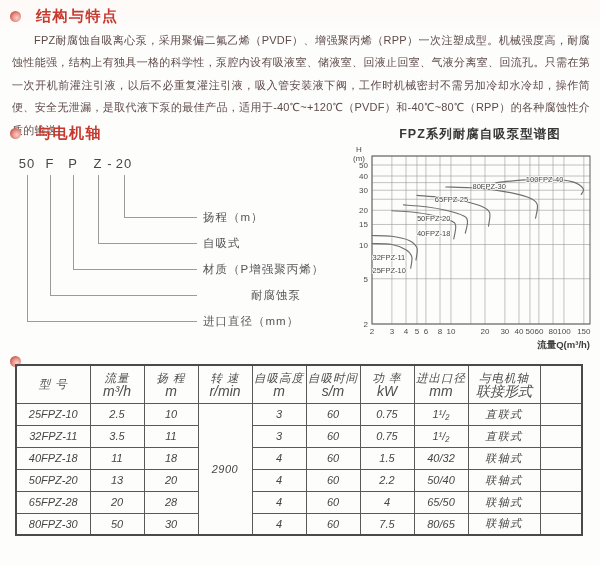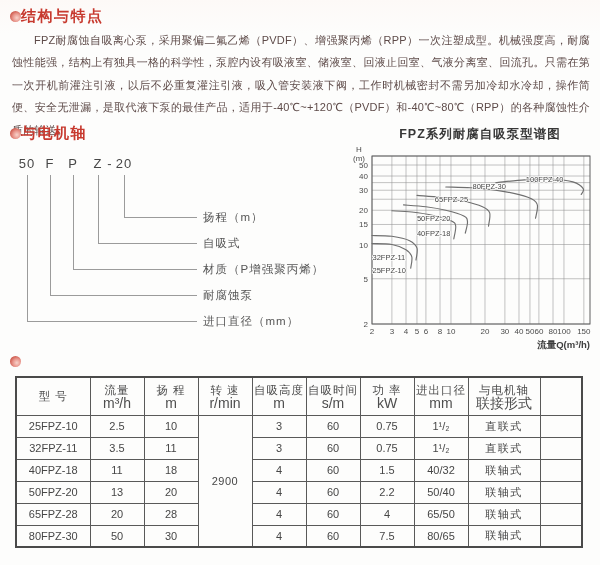--- a/index.html
+++ b/index.html
@@ -1,20 +1,20 @@
 <!DOCTYPE html>
 <html><head>
 <meta charset="utf-8">
 <style>
   html,body{margin:0;padding:0;background:#e8e8e8;}
   .page{position:relative;width:600px;height:565px;margin:0 auto;overflow:hidden;
         background:linear-gradient(180deg,#fdf9f7 0%,#fdfdfc 6%,#fdfdfc 100%);
         font-family:"Liberation Sans",sans-serif;color:#4a4a4a;}
   
-  .sec-header{position:absolute;left:10px;display:flex;align-items:center;gap:0;}
+  .sec-header{position:absolute;left:10px;display:flex;align-items:center;gap:15px;}
   .bullet{width:11px;height:11px;border-radius:50%;flex:0 0 auto;
           background:radial-gradient(circle at 62% 62%, #f8d3cb 0%, #e8948a 42%, #c64a3c 82%, #b2352a 100%);}
   .sec-title{font-size:15px;font-weight:bold;color:#c7392e;letter-spacing:1.5px;}
   
   .features-text{position:absolute;left:12px;top:29px;width:578px;font-size:11px;
                  line-height:22.4px;color:#5e4b49;text-indent:2em;text-align:justify;letter-spacing:.2px;}
   
   .model-diagram{position:absolute;left:12px;top:156px;width:320px;height:185px;}
   .code{position:absolute;top:0;transform:translateX(-50%);font-size:13px;color:#474747;letter-spacing:1px;}
   .vl{position:absolute;top:19px;width:1px;background:#9b9b9b;}
@@ -25,21 +25,21 @@
   .chart-title{position:absolute;left:0;top:0;width:264px;text-align:center;
                font-size:12.5px;font-weight:bold;color:#383838;letter-spacing:1px;}
   .chart svg{position:absolute;left:0;top:18px;}
   .grid{stroke:#919191;stroke-width:.55;}
   .frame{fill:none;stroke:#5f5f5f;stroke-width:1;}
   .curve{fill:none;stroke:#6f6f6f;stroke-width:1.15;stroke-linecap:round;}
   .tick{font-size:8px;fill:#4c4c4c;font-family:"Liberation Sans",sans-serif;}
   .clabel{font-size:7.5px;fill:#484848;font-family:"Liberation Sans",sans-serif;paint-order:stroke;stroke:#fdfdfc;stroke-width:1.5px;}
   .axis-title{font-size:9.5px;fill:#3e3e3e;font-weight:bold;font-family:"Liberation Sans",sans-serif;}
   
-  .specs{position:absolute;left:15px;top:376px;width:460px;border-collapse:collapse;table-layout:fixed;}
+  .specs{position:absolute;left:15px;top:364px;width:460px;border-collapse:collapse;table-layout:fixed;font-style:italic;}
   .specs th,.specs td{border:1px solid #595959;text-align:center;vertical-align:middle;padding:0;
                       font-weight:normal;font-size:11px;color:#464646;overflow:hidden;}
   .specs{border:2px solid #4a4a4a;}
   .specs thead tr{height:38px;}
   .specs tbody tr{height:22px;}
   .h1{font-size:11.5px;color:#4e4e4e;letter-spacing:1px;line-height:14px;}
   .h2{font-size:14px;color:#4e4e4e;line-height:13px;letter-spacing:0;}
   .speed-cell{font-size:12px;letter-spacing:.5px;margin-top:38px;}
   .coupling{font-size:11.5px;color:#3c3c3c;letter-spacing:1.5px;}
 </style>
@@ -75,21 +75,21 @@
 
     <div class="hl" style="left:112px;top:61px;width:73px;"></div>
     <div class="hl" style="left:86px;top:87px;width:99px;"></div>
     <div class="hl" style="left:61px;top:113px;width:124px;"></div>
     <div class="hl" style="left:38px;top:139px;width:147px;"></div>
     <div class="hl" style="left:15px;top:165px;width:170px;"></div>
 
     <div class="mlabel" style="top:54px;">扬程（m）</div>
     <div class="mlabel" style="top:80px;">自吸式</div>
     <div class="mlabel" style="top:106px;">材质（P增强聚丙烯）</div>
-    <div class="mlabel" style="top:132px;">耐腐蚀泵</div>
+    <div class="mlabel" style="top:132px;margin-left:48px;">耐腐蚀泵</div>
     <div class="mlabel" style="top:158px;">进口直径（mm）</div>
   </div>
 
   <div class="chart">
     <div class="chart-title">FPZ系列耐腐自吸泵型谱图</div>
     <svg id="pump-chart-svg" width="264" height="210" viewBox="0 0 264 210">
         <line x1="24" y1="12" x2="24" y2="180" class="grid"></line>
         <line x1="43.89609097460619" y1="12" x2="43.89609097460619" y2="180" class="grid"></line>
         <line x1="58.012592174845054" y1="12" x2="58.012592174845054" y2="180" class="grid"></line>
         <line x1="68.96220117587373" y1="12" x2="68.96220117587373" y2="180" class="grid"></line>

